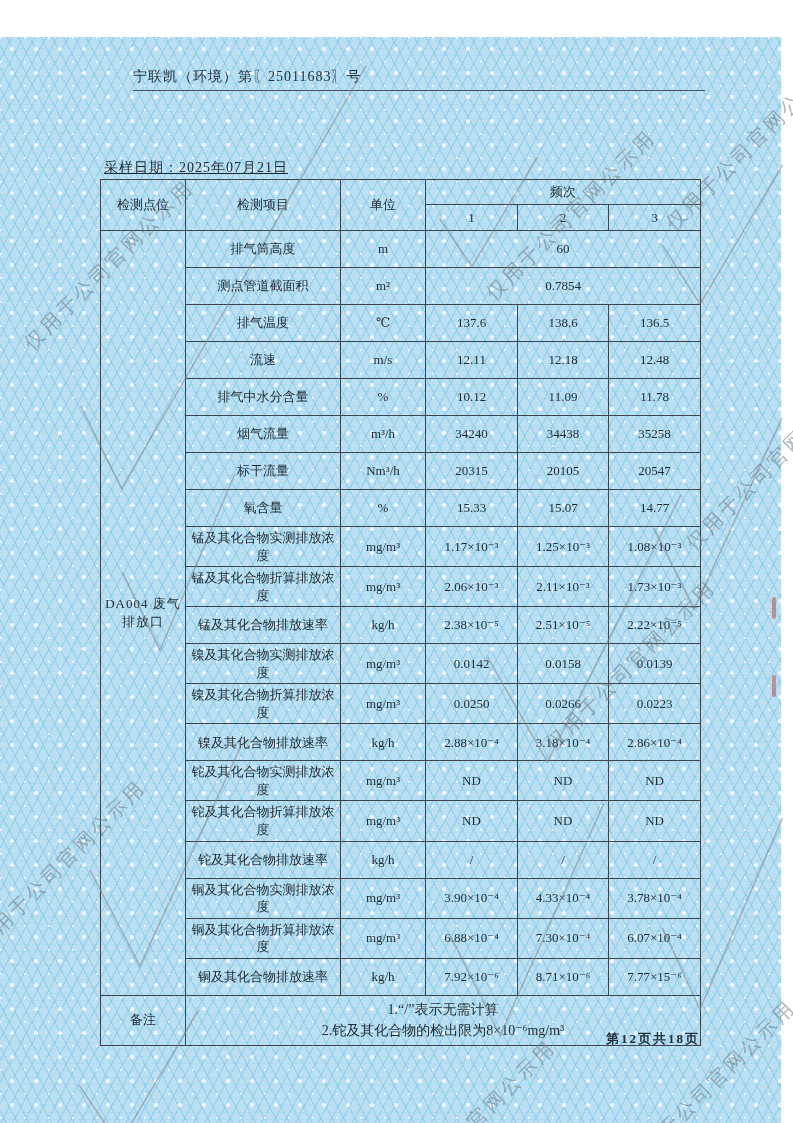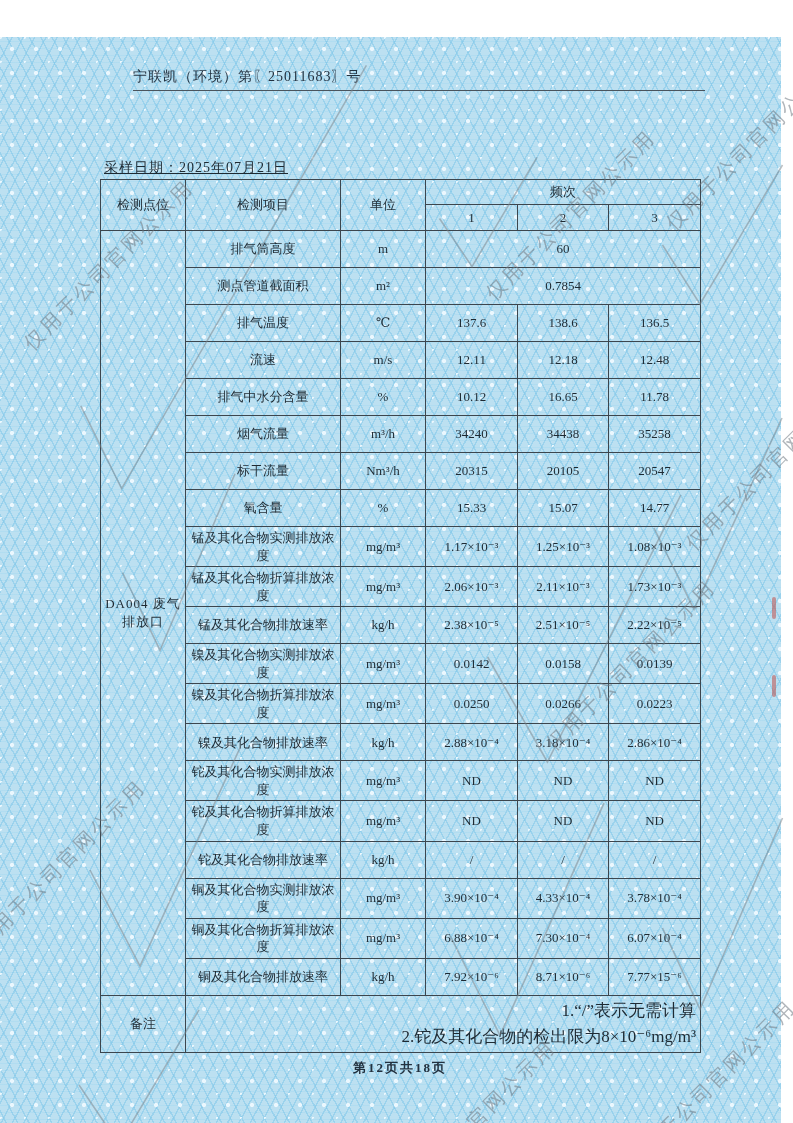--- a/index.html
+++ b/index.html
@@ -37,23 +37,23 @@
   table.results th, table.results td {
     border:1px solid #3c464e; text-align:center; vertical-align:middle;
     font-size:13px; color:#1e2a33; padding:2px 4px; line-height:1.35;
     background:transparent; font-weight:400;
   }
   tr.hrow1 { height:25px; } tr.hrow2 { height:26px; }
   tr.s { height:37px; } tr.d { height:30px; } tr.remark-row { height:50px; }
   td.item { padding:2px 8px; }
   td.point { font-size:13.5px; letter-spacing:1px; line-height:1.6; }
   td.remark-body { text-align:left; padding:3px 8px; }
-  .remark-line { font-size:17px; line-height:1.55;text-align:right; }
+  .remark-line { font-size:14px; line-height:1.55; }
   .footer {
-    position:absolute; left:100px; top:1022px; width:600px; text-align:center;
+    position:absolute; left:100px; top:993px; width:600px; text-align:right;
     font-size:13px; font-weight:600; letter-spacing:2px; color:#22313f;
   }
   .wm-layer { position:absolute; inset:0; pointer-events:none; }
   .wm-text {
     position:absolute; white-space:nowrap; font-size:20px; letter-spacing:3px;
     color:rgba(112,121,129,.55); transform:rotate(-45deg); transform-origin:left top;
   }
   .wm-check { position:absolute; opacity:.5; }
   .wm-check polyline { fill:none; stroke:#7b848b; stroke-width:1.6; vector-effect:non-scaling-stroke; }
   .edge-mark { position:absolute; width:4px; height:22px; background:rgba(192,80,77,.55); border-radius:2px; }
@@ -111,21 +111,21 @@
         <td class="item">流速</td>
         <td>m/s</td>
         <td>12.11</td>
         <td>12.18</td>
         <td>12.48</td>
       </tr>
       <tr class="s">
         <td class="item">排气中水分含量</td>
         <td>%</td>
         <td>10.12</td>
-        <td>16.65</td>
+        <td>11.09</td>
         <td>11.78</td>
       </tr>
       <tr class="s">
         <td class="item">烟气流量</td>
         <td>m³/h</td>
         <td>34240</td>
         <td>34438</td>
         <td>35258</td>
       </tr>
       <tr class="s">

